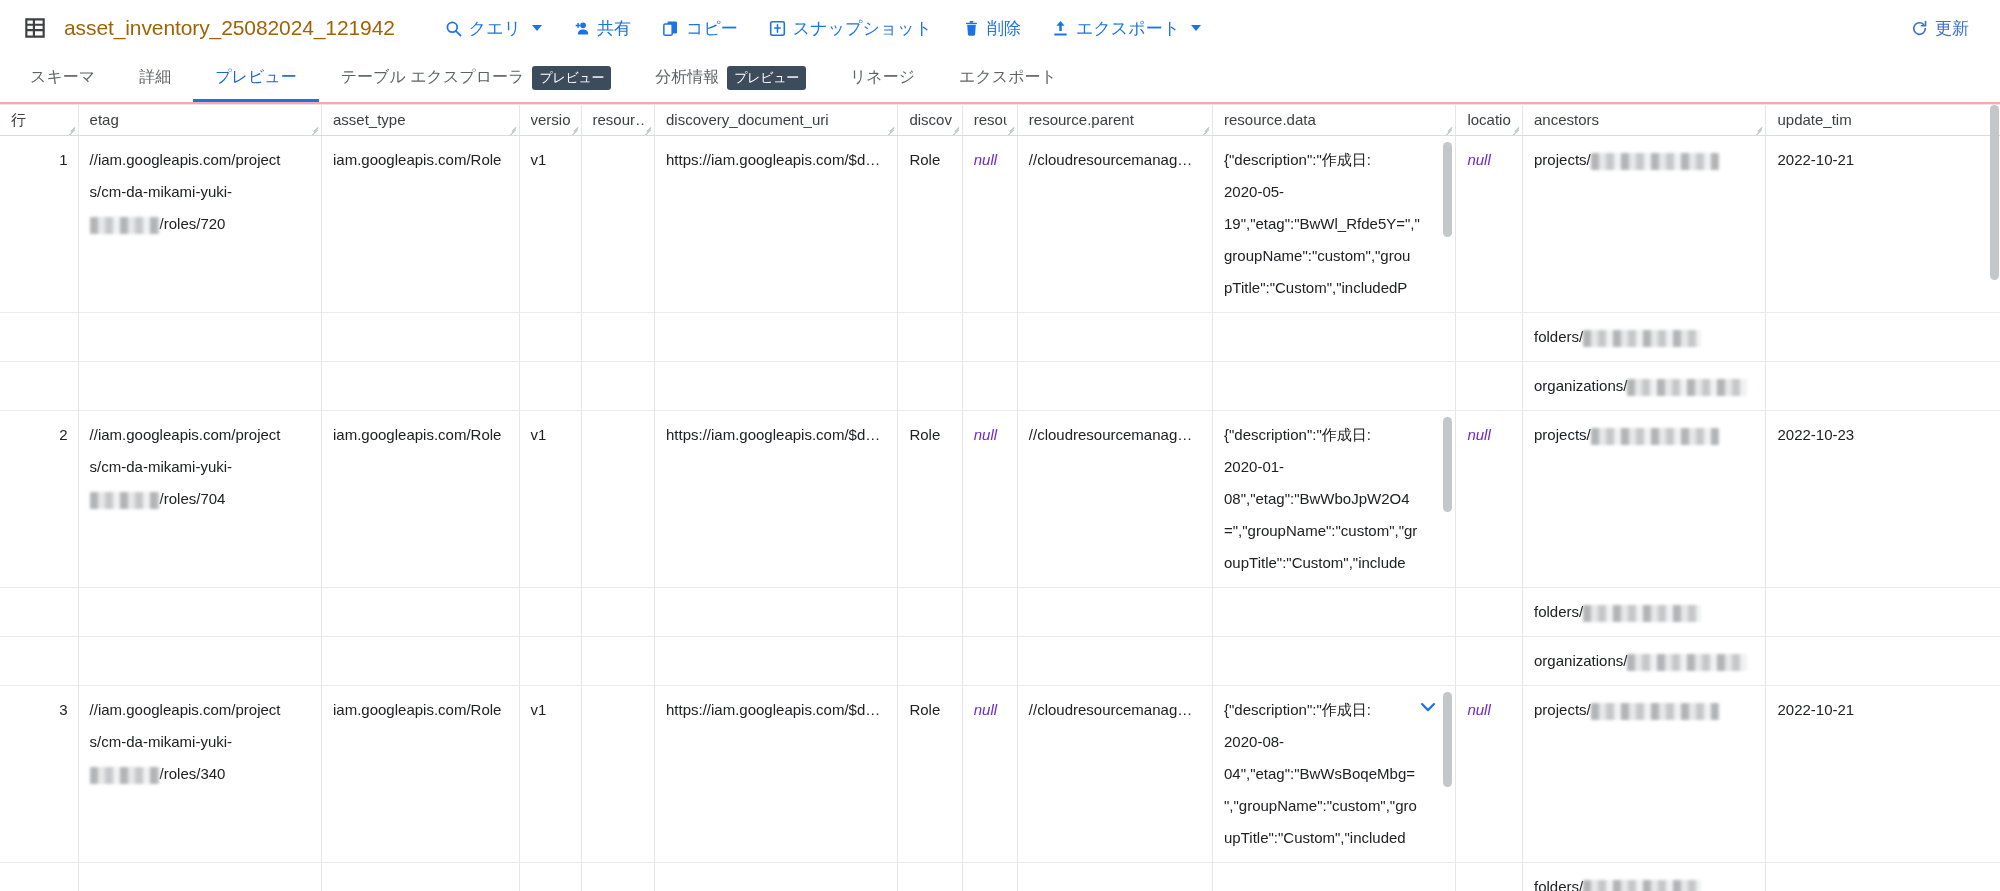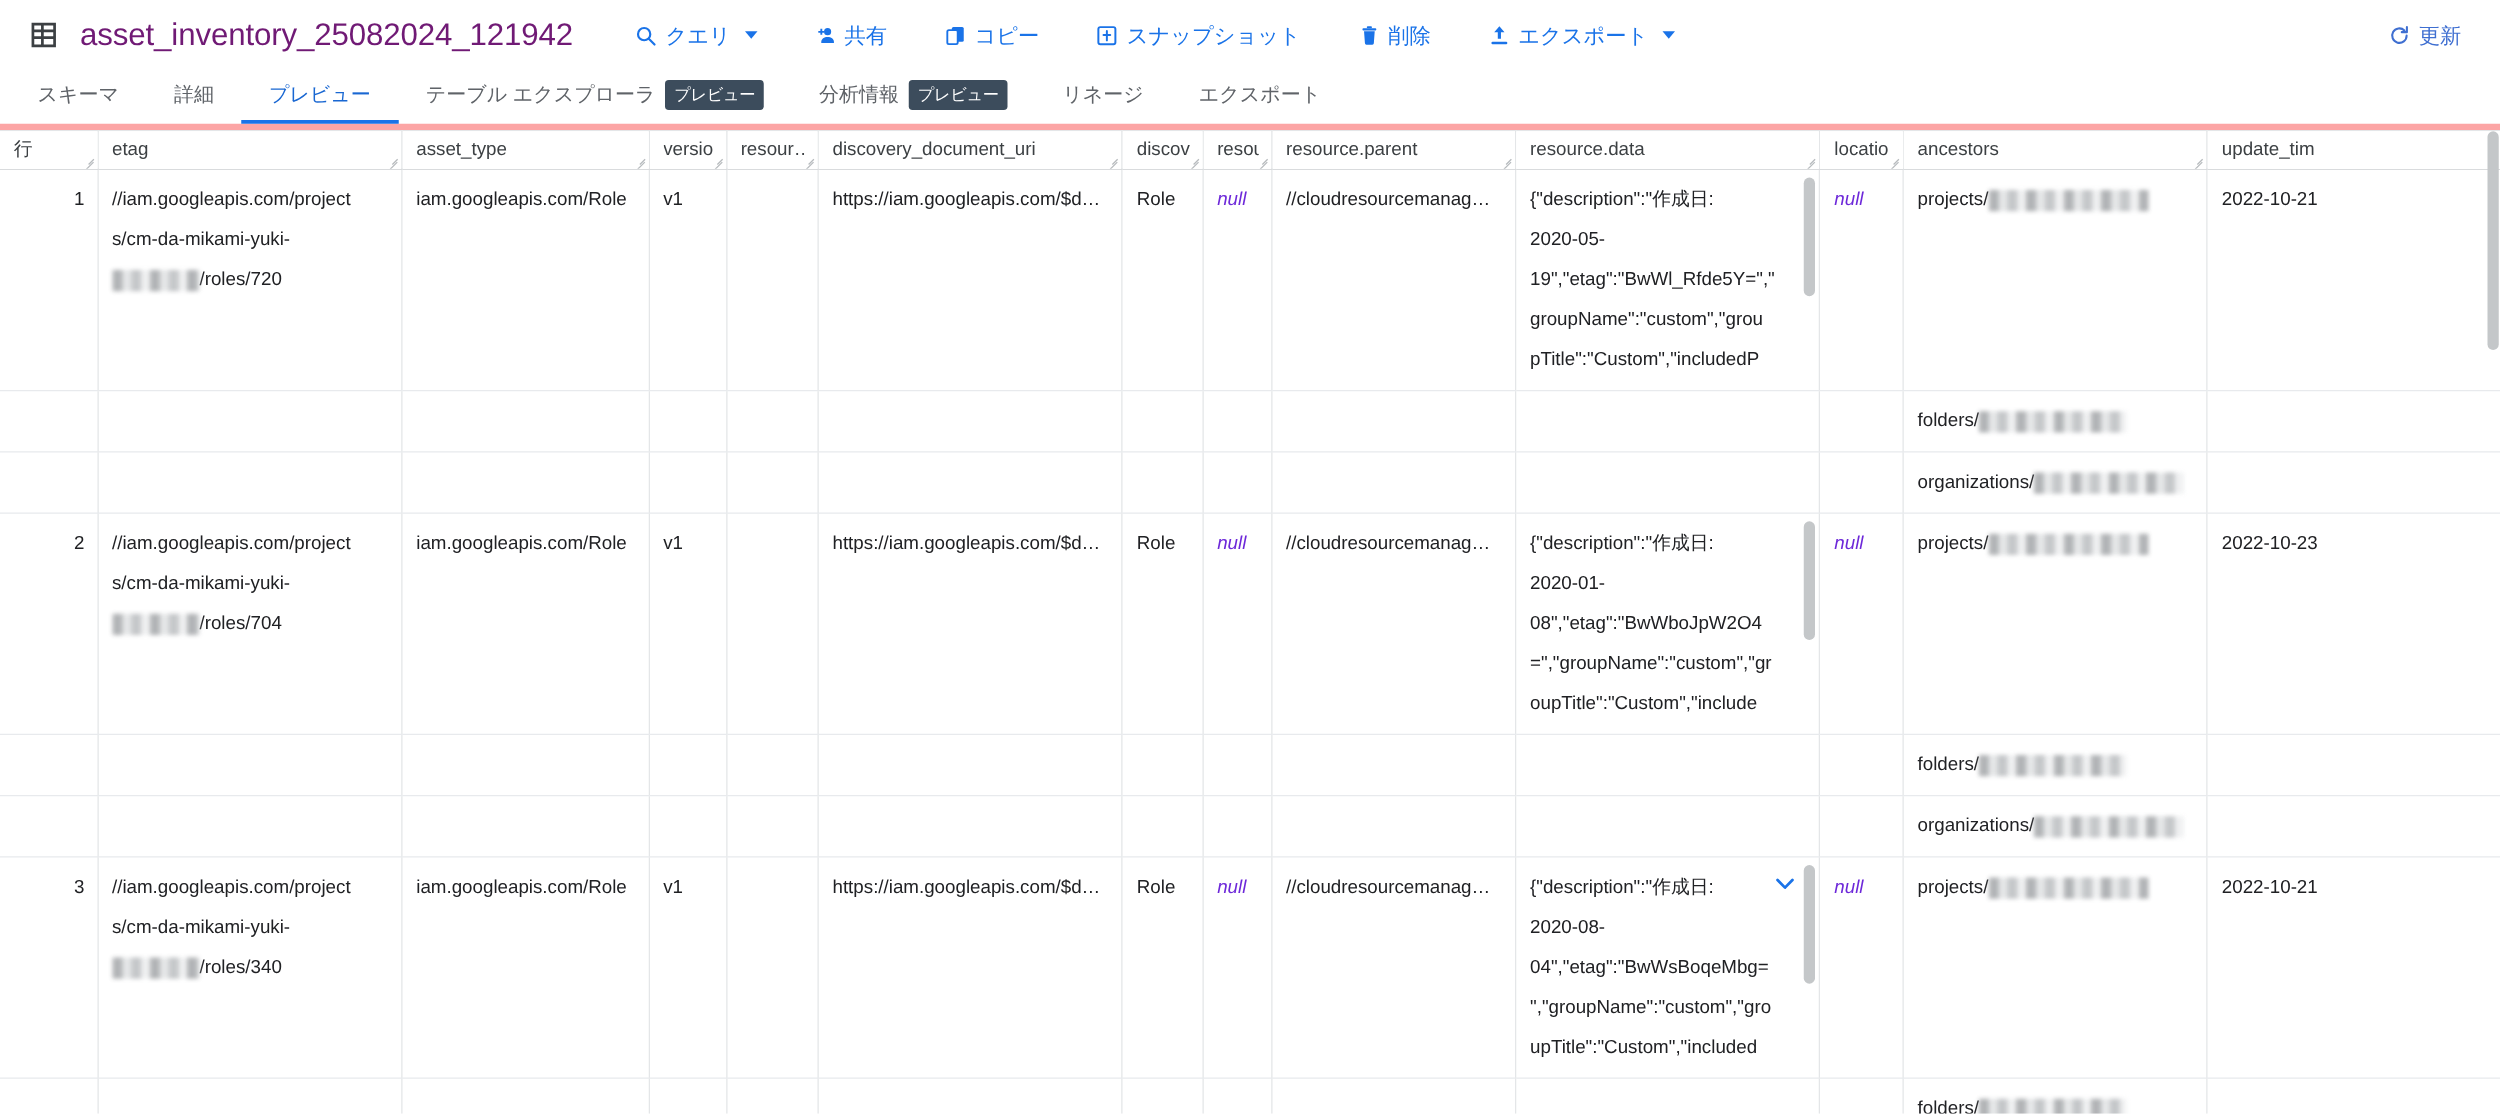--- a/index.html
+++ b/index.html
@@ -22,28 +22,28 @@
     background: #fff;
     position: relative;
   }
   .table-icon {
     width: 26px; height: 26px;
     flex: 0 0 26px;
     margin-right: 16px;
     color: #3c4043;
   }
   .doc-title {
-    font-size: 25px;
+    font-size: 21px;
     font-weight: 400;
-    color: #701a75;
+    color: #a16207;
     letter-spacing: -0.1px;
     white-space: nowrap;
     margin-right: 36px;
   }
-  .tb-actions { display: flex; align-items: center; gap: 19px; }
+  .tb-actions { display: flex; align-items: center; gap: 4px; }
   .tb-btn {
     display: inline-flex;
     align-items: center;
     gap: 6px;
     height: 36px;
     padding: 0 13px;
     border: none;
     background: transparent;
     color: #1a73e8;
     font-size: 17px;
@@ -61,21 +61,21 @@
     margin-left: 5px;
   }
   .tb-right { margin-left: auto; display: flex; align-items: center; }
   .tb-right .tb-btn { color: #3f6fd1; }
 
   
   .tabs {
     display: flex;
     align-items: stretch;
     height: 48px;
-    border-bottom: 5px solid #fca5a5;
+    border-bottom: 2px solid #fca5a5;
     padding-left: 8px;
     background: #fff;
   }
   .tab {
     display: flex;
     align-items: center;
     gap: 8px;
     padding: 0 22px;
     font-size: 16px;
     color: #5f6368;

